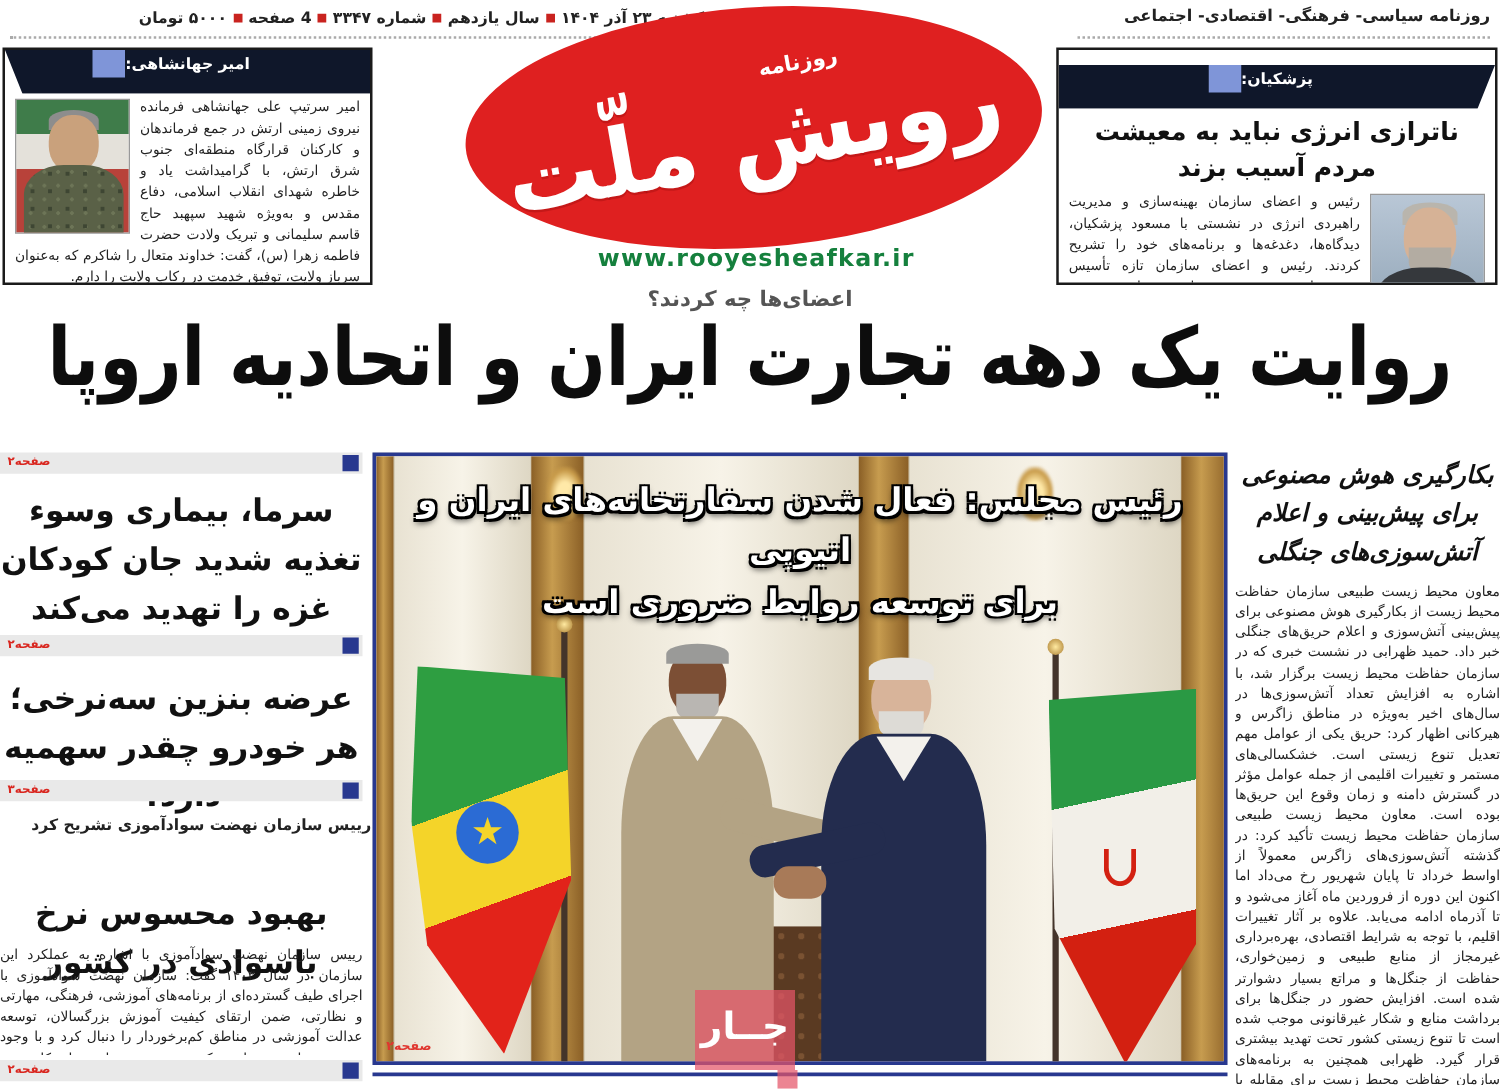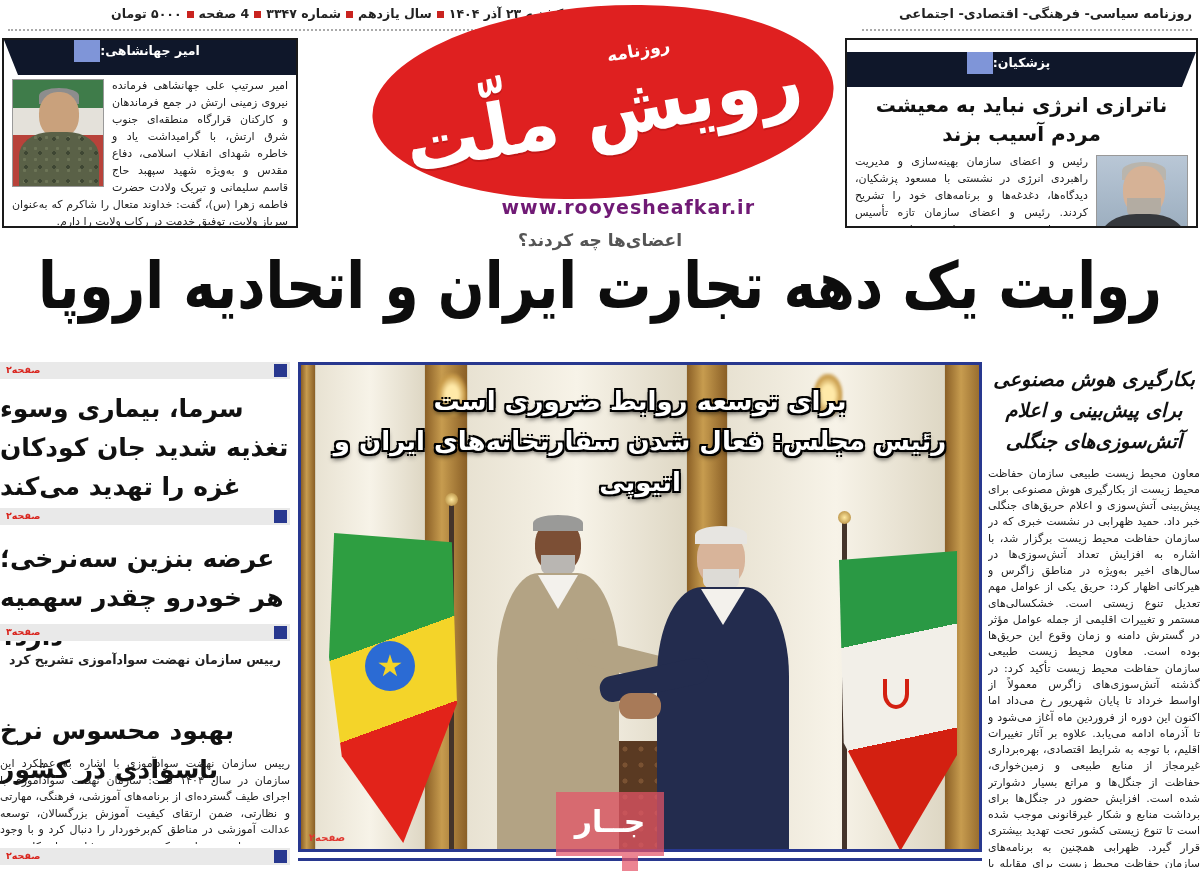--- a/index.html
+++ b/index.html
@@ -13,21 +13,21 @@
   .dateline .sep { display:inline-block; width:7px; height:7px; background:#c9231f; margin:0 5px; vertical-align:middle; }
   .papertype { position:absolute; right:8px; top:6px; width:330px; direction:rtl; text-align:right;
     font-size:13px; font-weight:bold; color:#222; border-bottom:2px dotted #aaa; padding-bottom:8px; }
 
   
   .logo-ellipse { position:absolute; left:372px; top:6px; width:462px; height:192px; background:#df2020;
     border-radius:50%; transform:rotate(-4deg); display:flex; flex-direction:column; align-items:center; justify-content:center; }
   .logo-sub { color:#fff; font-size:17px; font-weight:bold; transform:rotate(-6deg) translate(40px,-8px); }
   .logo-title { color:#fff; font-size:74px; font-weight:bold; line-height:1; transform:rotate(-6deg); letter-spacing:-2px;
     text-shadow:0 2px 0 rgba(120,0,0,.25); }
-  .website { position:absolute; left:455px; top:196px; width:300px; text-align:right; color:#701a75;
+  .website { position:absolute; left:455px; top:196px; width:300px; text-align:center; color:#15803d;
     font-size:19px; font-weight:bold; letter-spacing:1px; }
 
   
   .newsbox { position:absolute; top:38px; height:190px; border:2px solid #1a1a1a; background:#fff; overflow:hidden; }
   .box-left { left:2px; width:296px; }
   .box-right { left:845px; width:353px; }
   .box-bar { height:35px; background:#0f172a; color:#fff; font-size:12.5px; font-weight:bold;
     text-align:center; line-height:22px; direction:rtl; position:relative; }
   .box-bar::after { content:""; position:absolute; top:0; width:26px; height:22px; background:#7f95d8; z-index:-1; }
   .box-left .box-bar { clip-path:polygon(0 0,100% 0,100% 100%,14px 100%); }
@@ -55,23 +55,23 @@
   
   .lead-kicker { position:absolute; left:0; top:230px; width:100%; text-align:center; direction:rtl;
     font-size:17px; font-weight:bold; color:#555; }
   .lead-headline { position:absolute; left:0; top:248px; width:100%; text-align:center; direction:rtl;
     font-size:55px; font-weight:bold; color:#0d0d0d; letter-spacing:-2px; transform:scaleY(1.18); transform-origin:top; }
 
   
   .tagbar { position:absolute; left:0; width:290px; height:17px; background:#e9e9e9; }
   .tagbar .tag-label { position:absolute; left:6px; top:2px; font-size:9.5px; font-weight:bold; color:#d9261f; }
   .tagbar .tag-square { position:absolute; right:3px; top:2px; width:13px; height:13px; background:#28388f; }
-  .lc-headline { position:absolute; left:0; width:290px; direction:rtl; text-align:left;
+  .lc-headline { position:absolute; left:0; width:290px; direction:rtl; text-align:center;
     font-size:25px; font-weight:bold; color:#111; line-height:1.55; }
-  .lc-kicker { position:absolute; left:0; width:290px; direction:rtl; text-align:center;
+  .lc-kicker { position:absolute; left:16px; width:290px; direction:rtl; text-align:center;
     font-size:12.5px; font-weight:bold; color:#222; }
   .lc-body { position:absolute; left:0; width:290px; direction:rtl; text-align:justify;
     font-size:11px; color:#222; line-height:1.5; }
 
   
   .rc { position:absolute; left:988px; top:362px; width:212px; height:506px; overflow:hidden; }
   .rc-headline { direction:rtl; text-align:center; font-size:19.5px; font-weight:bold; color:#111; line-height:1.6; padding:2px 2px 8px;font-style:italic; }
   .rc-body { direction:rtl; text-align:justify; font-size:11px; color:#222; line-height:1.48; }
 
   
@@ -104,21 +104,21 @@
   .man .hair { position:absolute; border-radius:50% 50% 0 0; }
   .man .beard { position:absolute; border-radius:0 0 46% 46%; }
   .man .body { position:absolute; bottom:0; border-radius:34% 34% 0 0; }
   .man .shirt { position:absolute; background:#f3f1ec; clip-path:polygon(50% 0,100% 0,50% 100%,0 0); }
   .man .arm { position:absolute; height:26px; border-radius:12px; z-index:5; }
   .hands { position:absolute; width:42px; height:26px; background:#a87a58; border-radius:12px; z-index:6; }
   .chair { position:absolute; bottom:0; width:86px; height:108px; background:#5a3a22; border-radius:16px 16px 0 0;
     background-image:radial-gradient(#7a5232 22%, transparent 23%); background-size:16px 16px; z-index:1; }
   .photo-ptag { position:absolute; left:8px; bottom:6px; color:#e0362f; font-size:10px; font-weight:bold; z-index:7; }
   
-  .watermark { position:absolute; left:556px; top:792px; width:108px; height:64px; background:rgba(228,84,104,.72);
+  .watermark { position:absolute; left:556px; top:792px; width:80px; height:64px; background:rgba(228,84,104,.72);
     z-index:9; color:#fff; font-weight:bold; font-size:30px; text-align:center; line-height:60px; direction:rtl; }
   .watermark::after { content:""; position:absolute; left:66px; top:64px; width:16px; height:18px; background:rgba(228,84,104,.72); }
 </style>
 </head>
 <body>
 
 <div class="page">
 
   <div class="dateline">
     <span>یکشنبه ۲۳ آذر ۱۴۰۴</span><span class="sep"></span><span>سال یازدهم</span><span class="sep"></span><span>شماره ۳۳۴۷</span><span class="sep"></span><span>4 صفحه</span><span class="sep"></span><span>۵۰۰۰ تومان</span>
@@ -192,22 +192,22 @@
     <div class="pilaster" style="left:14px;width:110px"></div>
     <div class="pillar" style="left:124px;width:42px"></div>
     <div class="pilaster" style="left:166px;width:220px"></div>
     <div class="pillar" style="left:386px;width:40px"></div>
     <div class="pilaster" style="left:426px;width:218px"></div>
     <div class="pillar" style="left:644px;width:40px"></div>
     <div class="sconce" style="left:136px;top:8px"></div>
     <div class="sconce" style="left:512px;top:8px"></div>
 
     <div class="caption">
+      <div>رئیس مجلس: فعال شدن سفارتخانه‌های ایران و اتیوپی</div>
       <div>برای توسعه روابط ضروری است</div>
-      <div>رئیس مجلس: فعال شدن سفارتخانه‌های ایران و اتیوپی</div>
     </div>
 
     <div class="flagpole" style="left:148px;top:140px;height:350px"></div>
     <div class="finial" style="left:144px;top:128px"></div>
     <div class="flag-eth">
       <div class="emblem">★</div>
     </div>
 
     <div class="flagpole" style="right:132px;top:158px;height:332px"></div>
     <div class="finial" style="right:128px;top:146px"></div>

